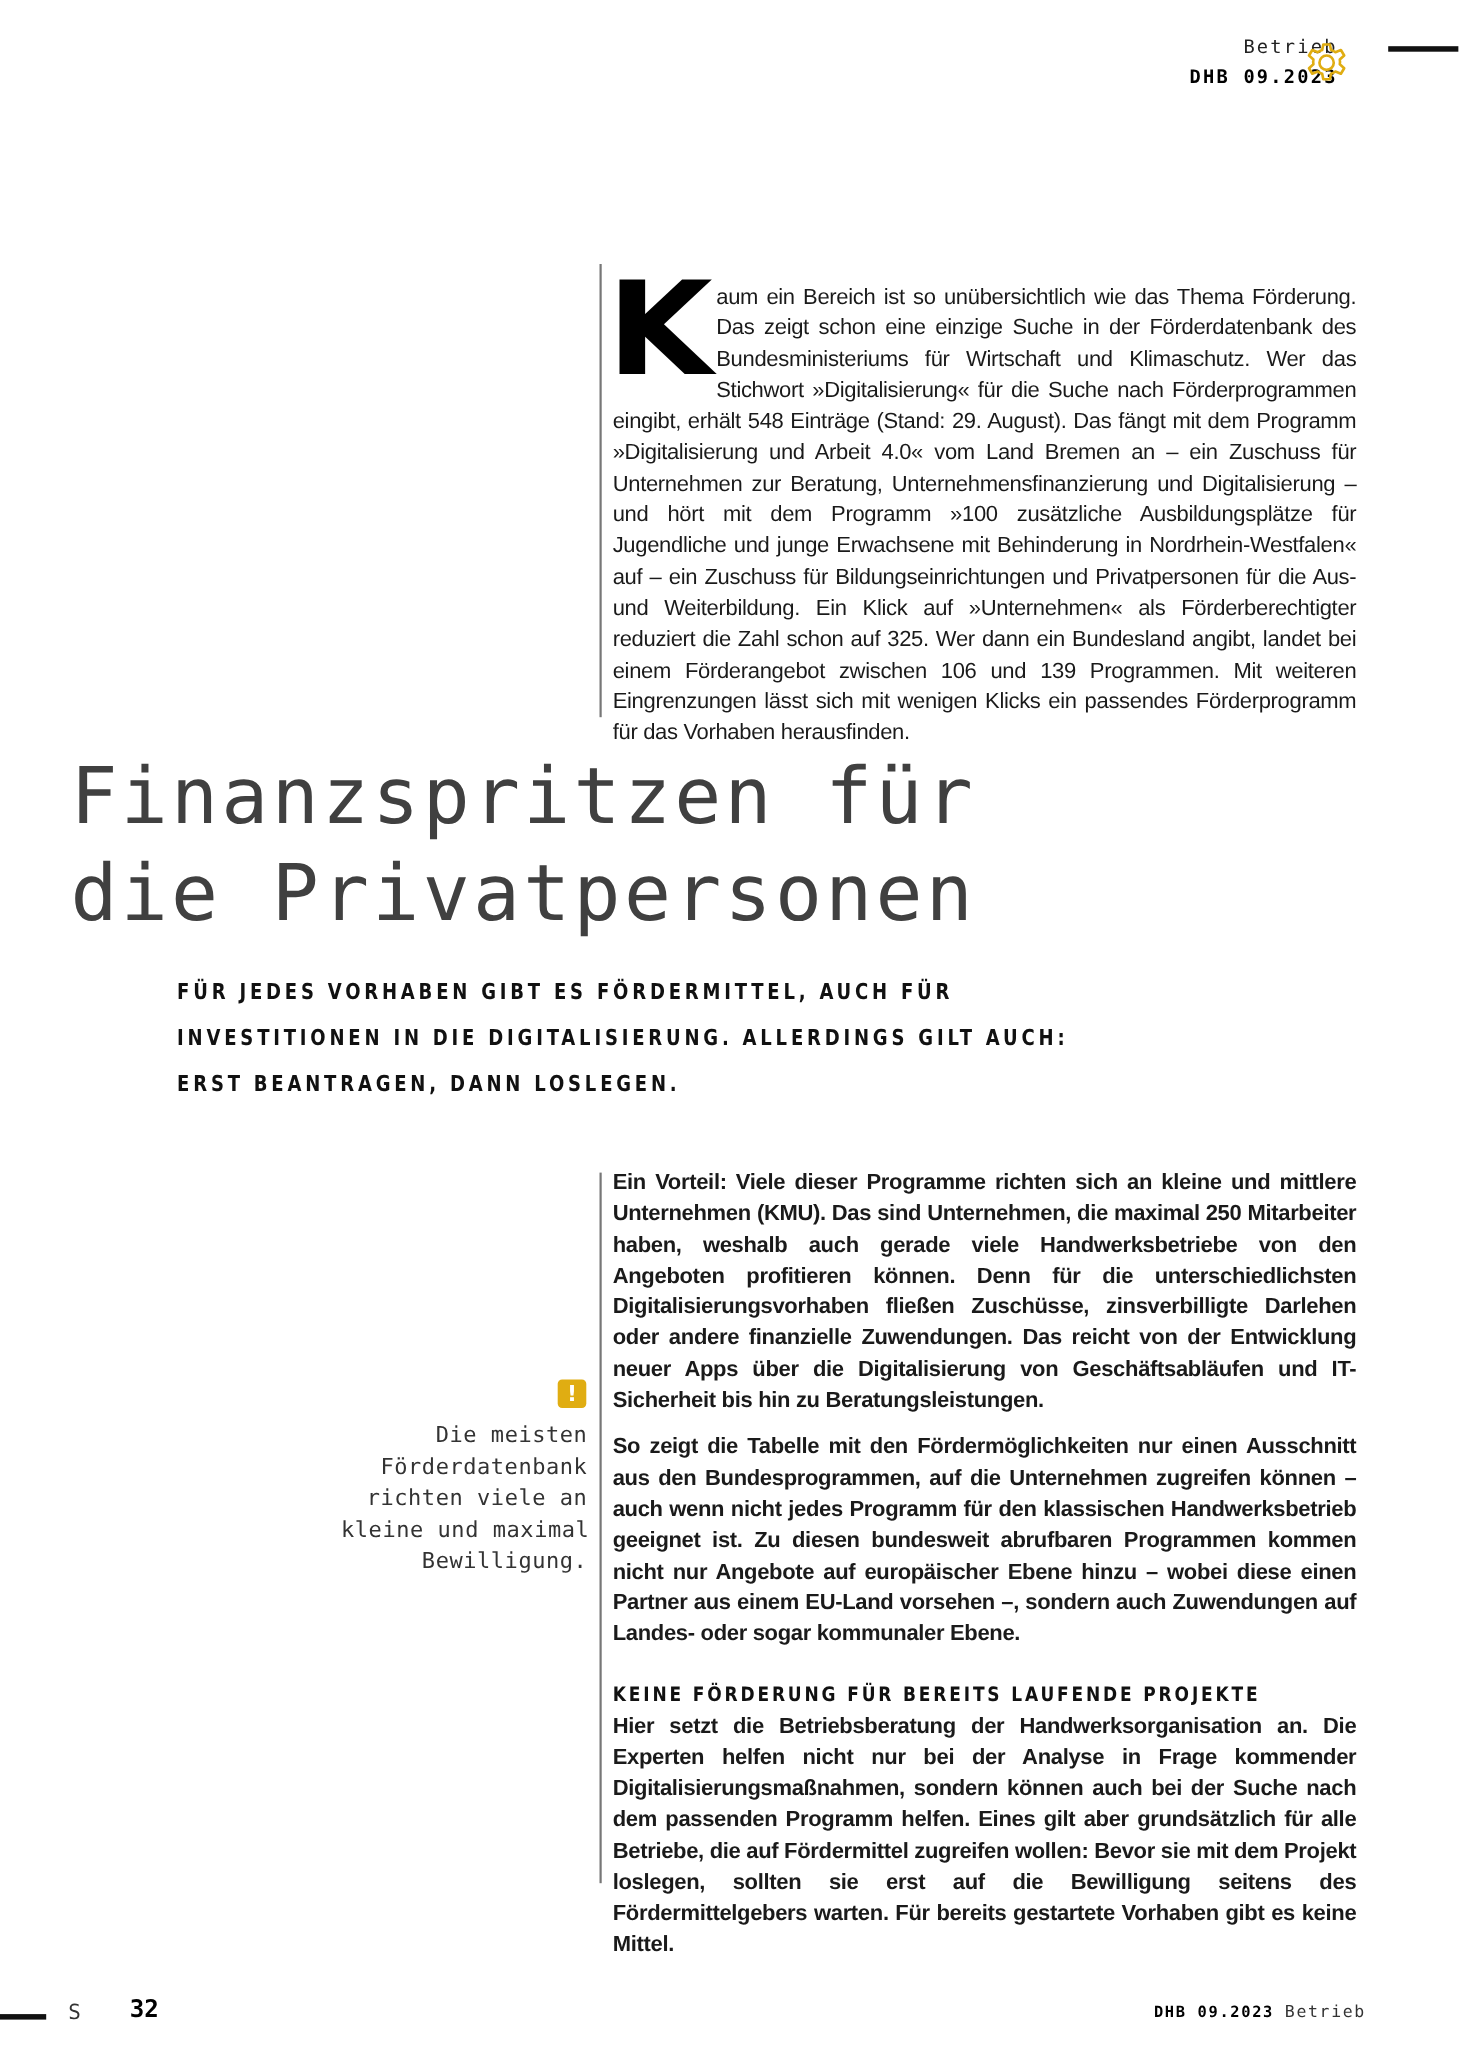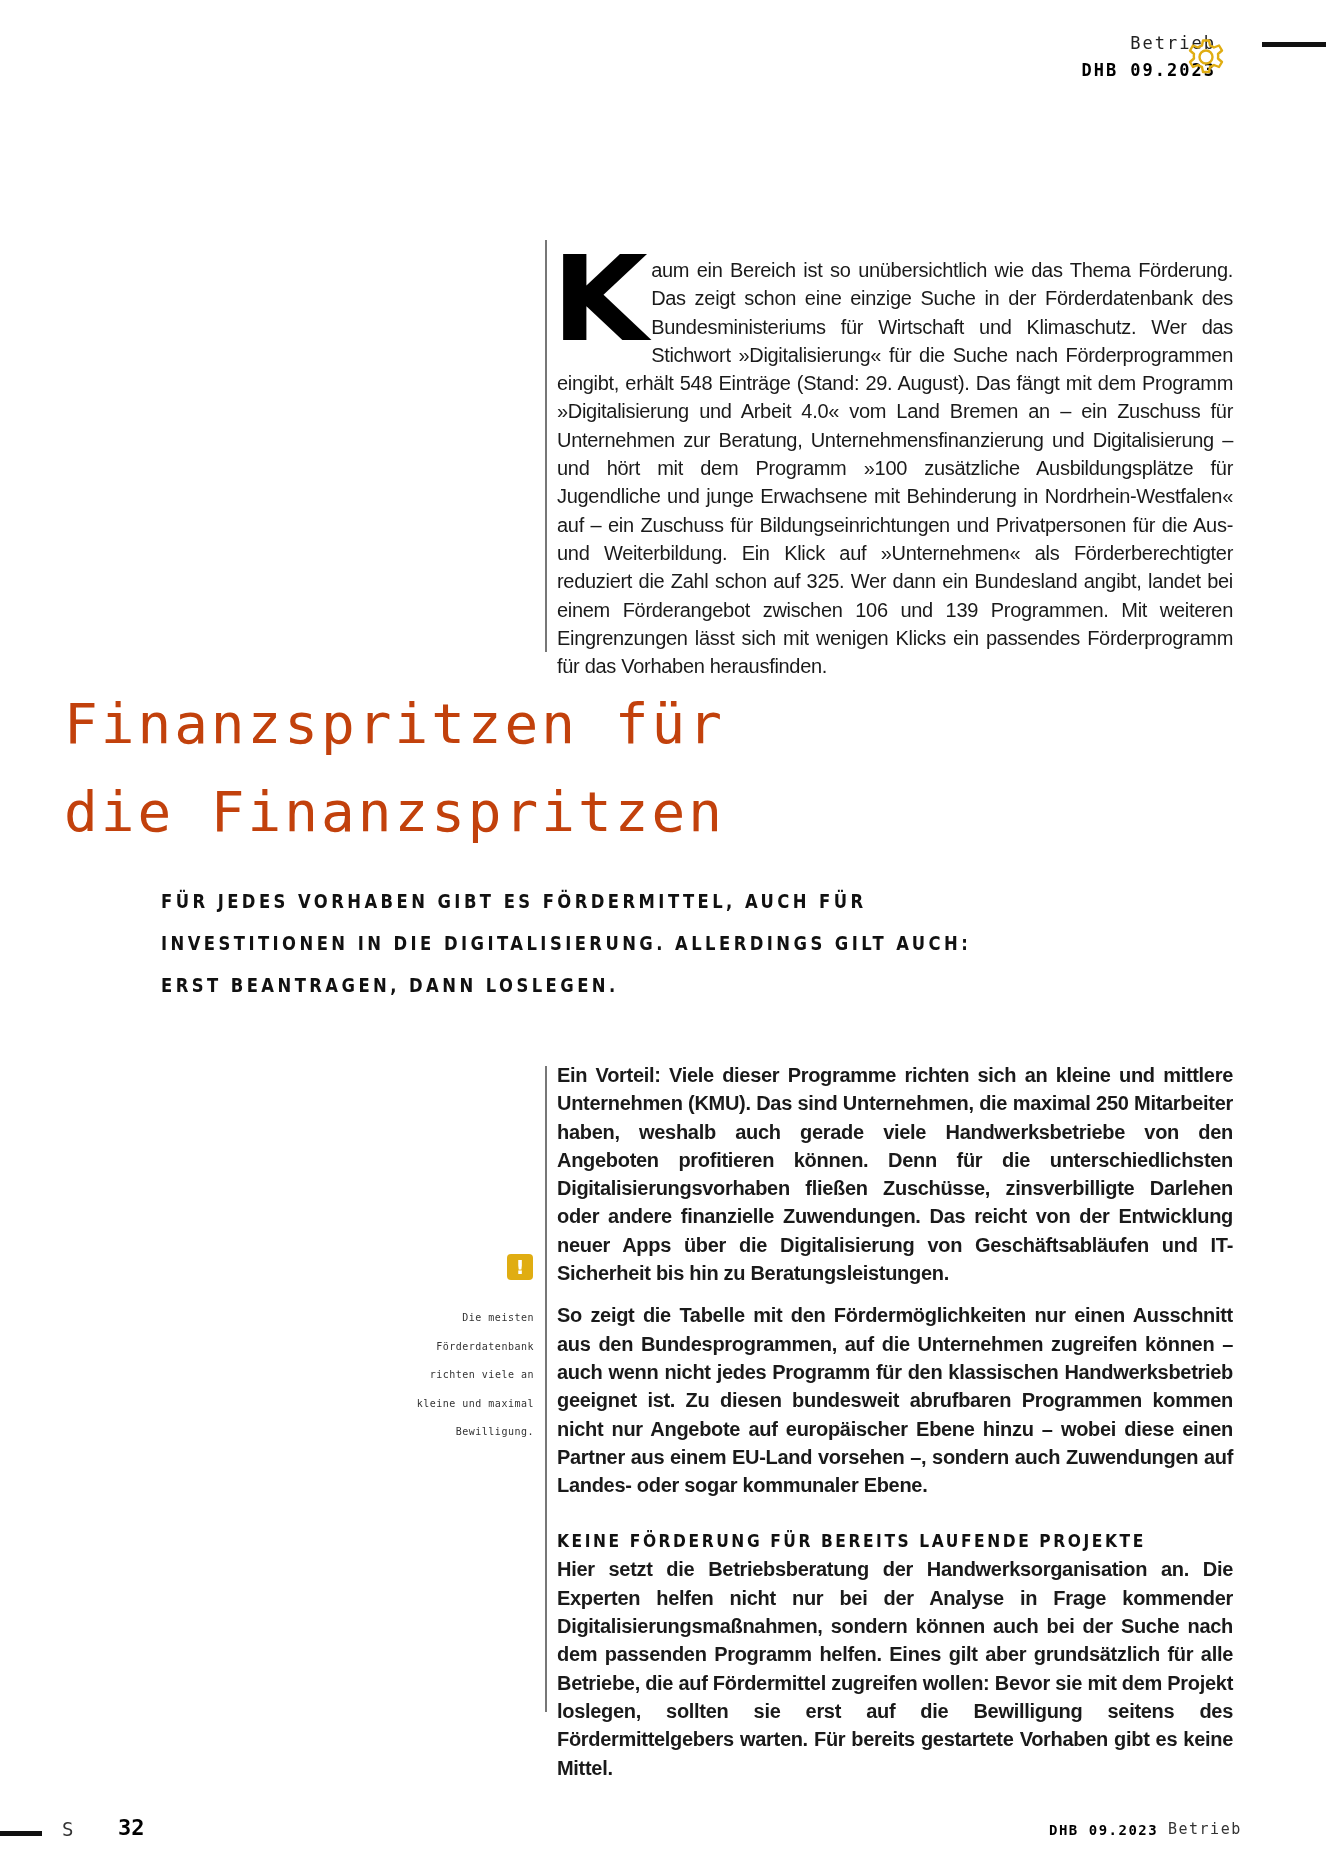--- a/index.html
+++ b/index.html
@@ -27,44 +27,44 @@
   .body-text p { margin: 0; font-weight: bold; }
   .dropcap {
     float: left; font-family: "DejaVu Sans", sans-serif; font-weight: bold;
     font-size: 118px; line-height: 86px; height: 90px; margin: 0 6px 0 -3px; color: #000;
     transform: scaleX(1.05);
   }
 
   
   .title {
     left: 64px; top: 680px; width: 1100px;
-    font-family: "DejaVu Sans Mono", monospace; font-size: 56px; line-height: 88px;
-    letter-spacing: 3px; color: #c2410c; font-weight: normal;
+    font-family: "DejaVu Sans Mono", monospace; font-size: 71px; line-height: 88px;
+    letter-spacing: 3px; color: #404040; font-weight: normal;
   }
   .title div { white-space: nowrap; }
 
   
   .lead {
     left: 161px; top: 880px; width: 800px;
     font-family: "DejaVu Sans", sans-serif; font-weight: bold; font-size: 20px;
     letter-spacing: 4.2px; line-height: 42px; text-transform: uppercase; color: #111;
     transform: scaleX(0.82); transform-origin: left top;
   }
   .lead div { white-space: nowrap; }
 
   
   .note-icon {
     left: 507px; top: 1254px; width: 26px; height: 26px; background: #e0ad12;
     border-radius: 4px; color: #fff; font-family: "DejaVu Sans", sans-serif; font-weight: bold;
     font-size: 20px; line-height: 26px; text-align: center;
   }
   .note {
     left: 310px; top: 1290px; width: 224px; text-align: right;
-    font-family: "DejaVu Sans Mono", monospace; font-size: 10px; line-height: 28.5px;
-    letter-spacing: 0.5px; color: #333; margin-top: 14px;
+    font-family: "DejaVu Sans Mono", monospace; font-size: 20px; line-height: 28.5px;
+    letter-spacing: 0.5px; color: #333;
   }
   .note div { white-space: nowrap; }
 
   .subhead {
     font-family: "DejaVu Sans", sans-serif; font-weight: bold; font-size: 18px;
     letter-spacing: 3px; text-transform: uppercase; color: #111;
     transform: scaleX(0.86); transform-origin: left top; white-space: nowrap;
     line-height: 28px;
   }
 
@@ -89,21 +89,21 @@
 <div class="abs hdr-bar"></div>
 
 <div class="abs col-rule" style="top:240px;height:412px;"></div>
 <div class="abs body-text" style="top:256px;">
   <span class="dropcap">K</span>
   <span>aum ein Bereich ist so unübersichtlich wie das Thema Förderung. Das zeigt schon eine einzige Suche in der Förderdatenbank des Bundesministeriums für Wirtschaft und Klimaschutz. Wer das Stichwort »Digitalisierung« für die Suche nach Förderprogrammen eingibt, erhält 548 Einträge (Stand: 29. August). Das fängt mit dem Programm »Digitalisierung und Arbeit 4.0« vom Land Bremen an – ein Zuschuss für Unternehmen zur Beratung, Unternehmensfinanzierung und Digitalisierung – und hört mit dem Programm »100 zusätzliche Ausbildungsplätze für Jugendliche und junge Erwachsene mit Behinderung in Nordrhein-Westfalen« auf – ein Zuschuss für Bildungseinrichtungen und Privatpersonen für die Aus- und Weiterbildung. Ein Klick auf »Unternehmen« als Förderberechtigter reduziert die Zahl schon auf 325. Wer dann ein Bundesland angibt, landet bei einem Förderangebot zwischen 106 und 139 Programmen. Mit weiteren Eingrenzungen lässt sich mit wenigen Klicks ein passendes Förderprogramm für das Vorhaben herausfinden.</span>
 </div>
 
 <div class="abs title">
   <div>Finanzspritzen für</div>
-  <div>die Finanzspritzen</div>
+  <div>die Privatpersonen</div>
 </div>
 
 <div class="abs lead">
   <div>Für jedes Vorhaben gibt es Fördermittel, auch für</div>
   <div>Investitionen in die Digitalisierung. Allerdings gilt auch:</div>
   <div>Erst beantragen, dann loslegen.</div>
 </div>
 
 <div class="abs note-icon">!</div>
 <div class="abs note">

